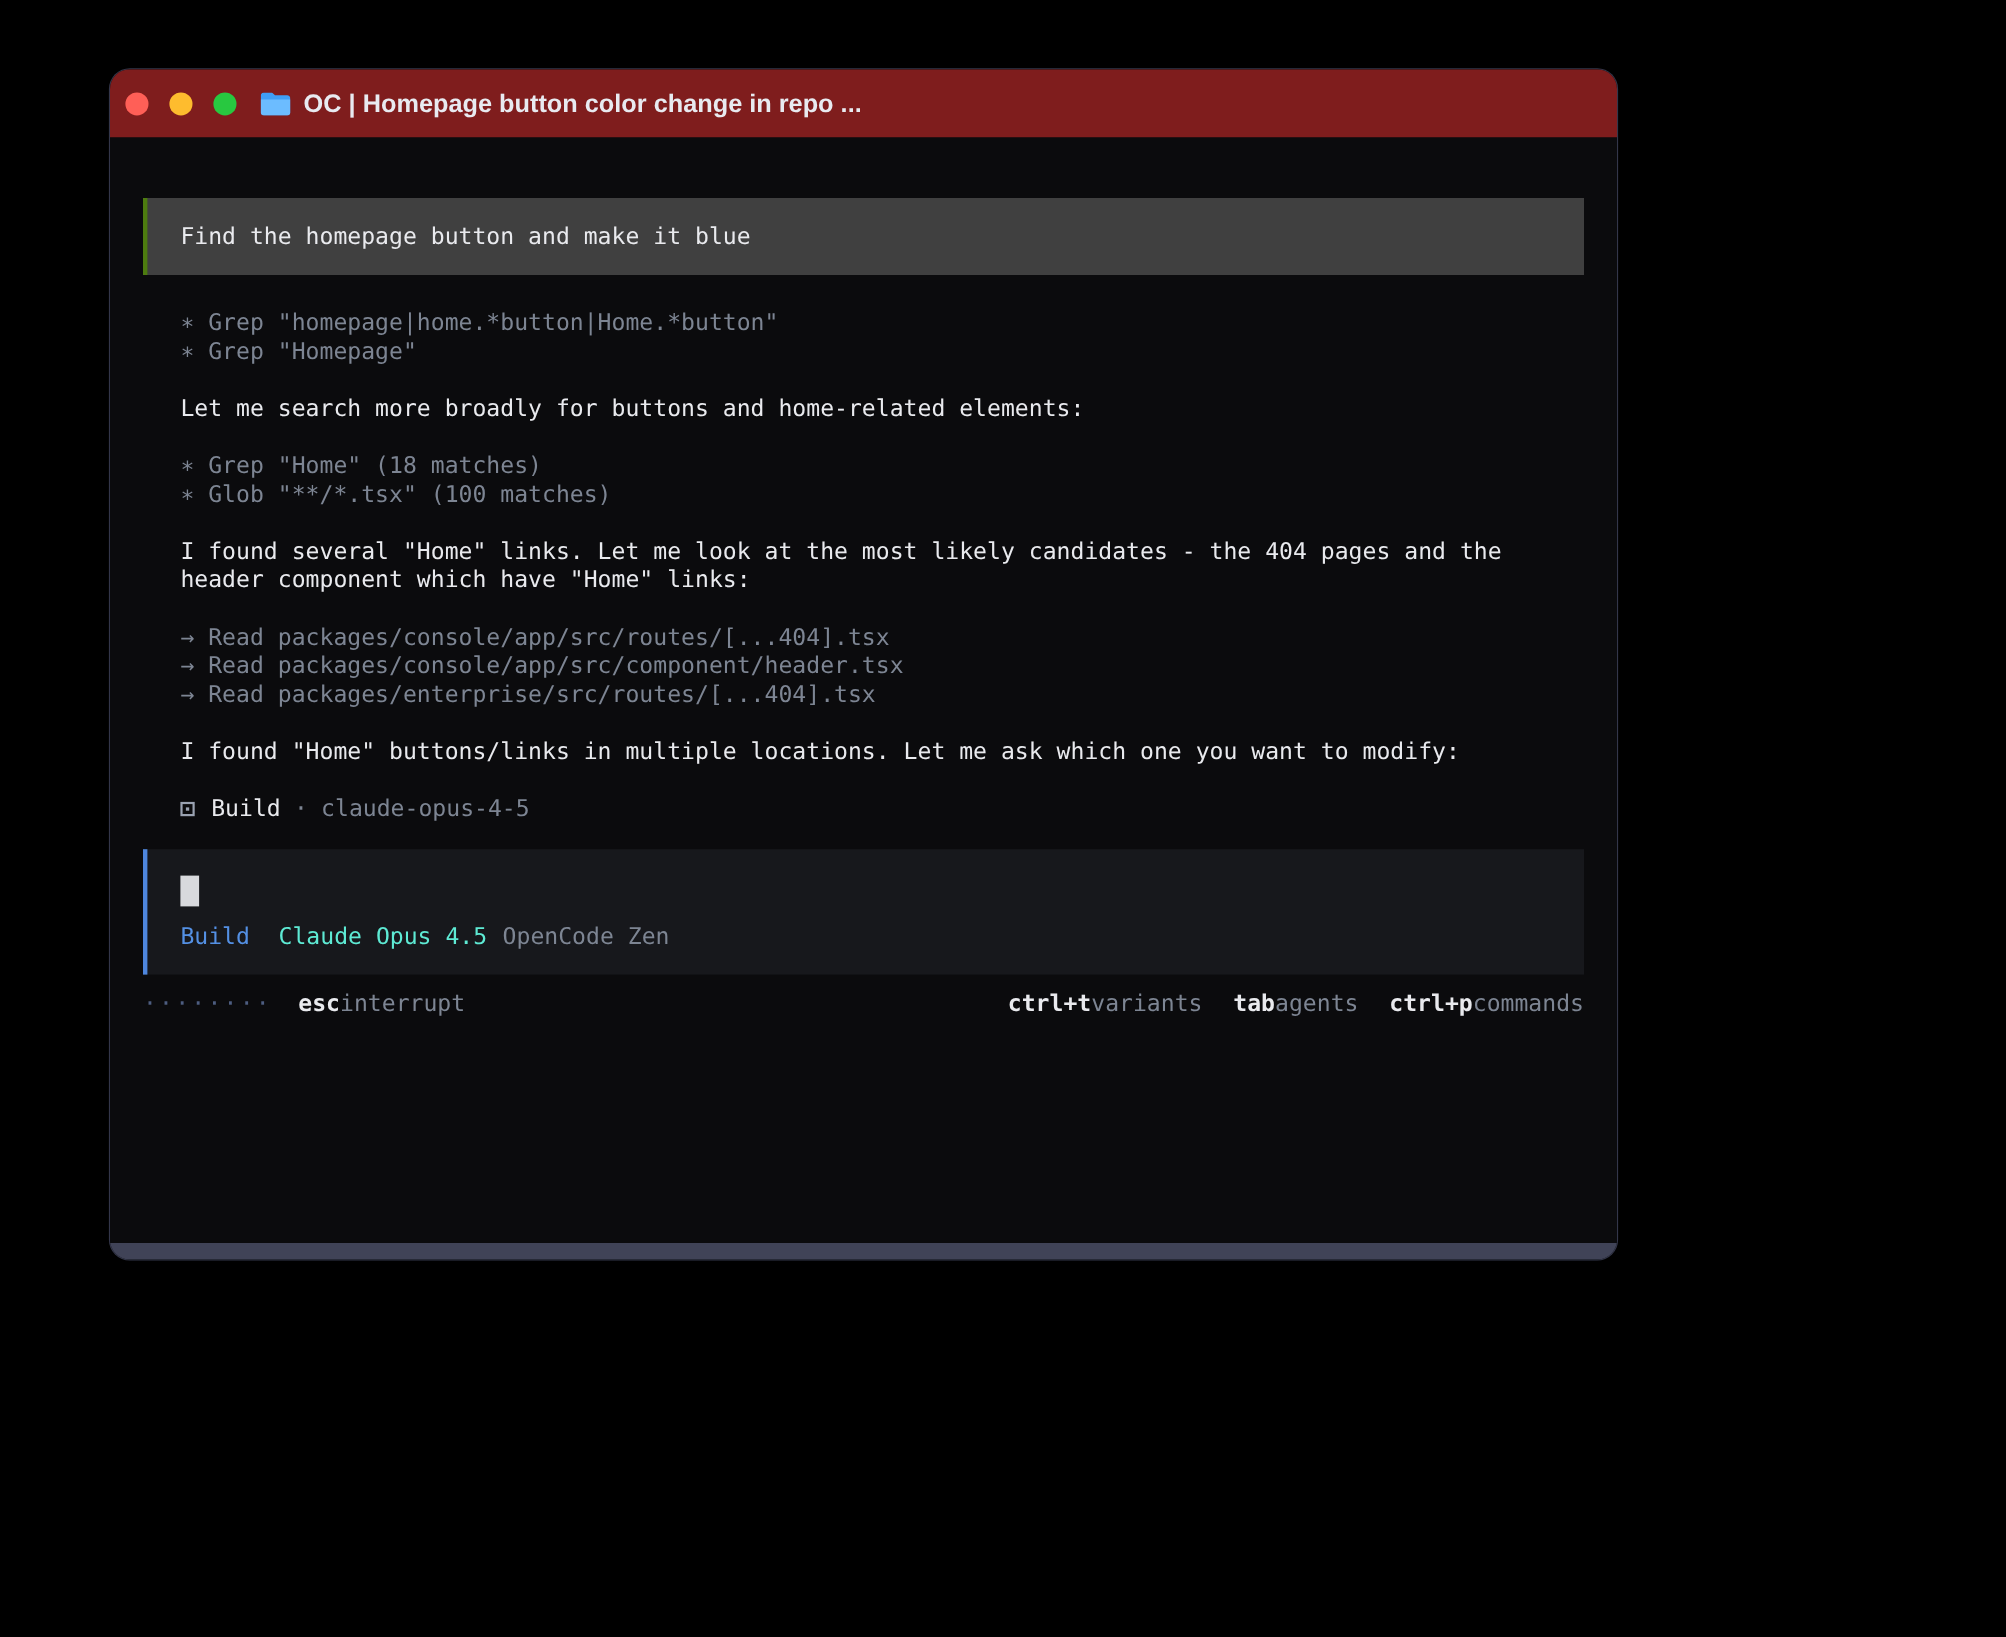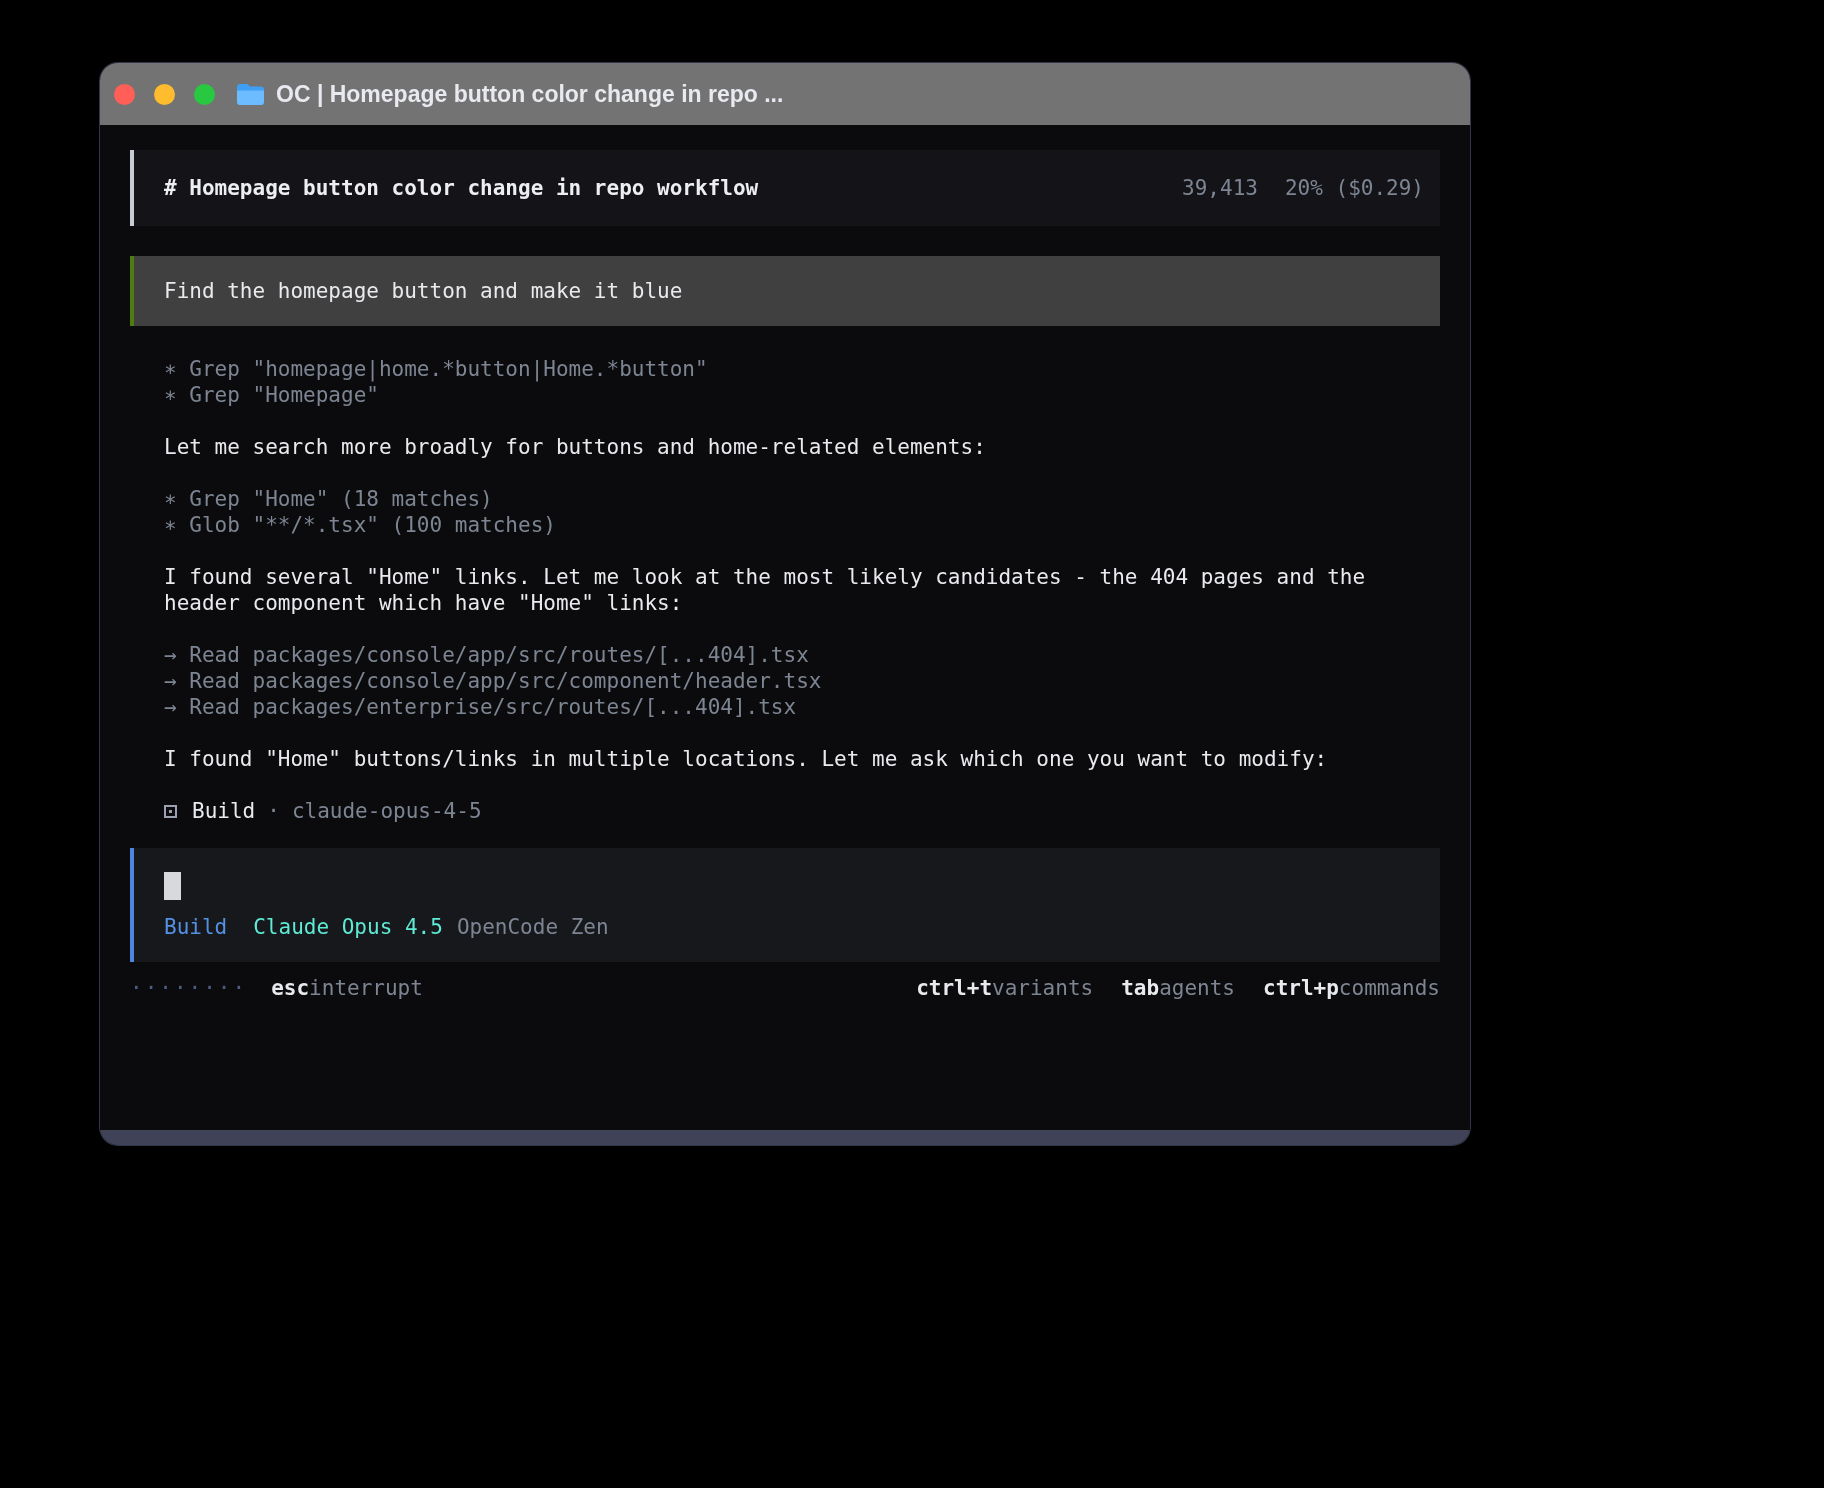--- a/index.html
+++ b/index.html
@@ -5,21 +5,21 @@
   * { margin:0; padding:0; box-sizing:border-box; }
   html,body { width:1824px; height:1488px; background:#000; }
   body { position:relative; font-family:"DejaVu Sans Mono", monospace; }
 
   .window {
     position:absolute; left:100px; top:63px; width:1370px; height:1082px;
     border-radius:18px; background:#0b0b0d; overflow:hidden;
     box-shadow:0 0 0 1px #33364a, 0 20px 60px rgba(0,0,0,.6);
   }
   .titlebar {
-    height:62px; background:#737373; display:flex; align-items:center;
+    height:62px; background:#7f1d1d; display:flex; align-items:center;
     padding:0 14px;
   }
   .traffic-lights { display:flex; gap:19px; align-items:center; }
   .light { width:21px; height:21px; border-radius:50%; display:inline-block; }
   .light.red    { background:#ff5f57; }
   .light.yellow { background:#febc2e; }
   .light.green  { background:#28c840; }
   .folder { margin-left:22px; display:flex; align-items:center; }
   .win-title {
     margin-left:12px; font-family:"Liberation Sans", sans-serif;
@@ -94,27 +94,20 @@
       <svg width="27" height="21" viewBox="0 0 27 21">
         <path fill="#3f9ef5" d="M0 3c0-1.7 1.3-3 3-3h7.2l2.8 2.6H24c1.7 0 3 1.3 3 3V18c0 1.7-1.3 3-3 3H3c-1.7 0-3-1.3-3-3z"></path>
         <path fill="#6cbcff" d="M0 6.5h27V18c0 1.7-1.3 3-3 3H3c-1.7 0-3-1.3-3-3z"></path>
       </svg>
     </span>
     <span class="win-title">OC | Homepage button color change in repo ...</span>
   </div>
 
   <div class="terminal">
 
-    <div class="header-block">
-      <span class="hdr-title"># Homepage button color change in repo workflow</span>
-      <span class="hdr-stats">
-        <span>39,413</span>
-        <span>20% ($0.29)</span>
-      </span>
-    </div>
 
     <div class="user-block">
       <span>Find the homepage button and make it blue</span>
     </div>
 
     <div class="conversation">
 
 
       <div class="tool-group">
         <div class="tool">∗ Grep "homepage|home.*button|Home.*button"</div>

